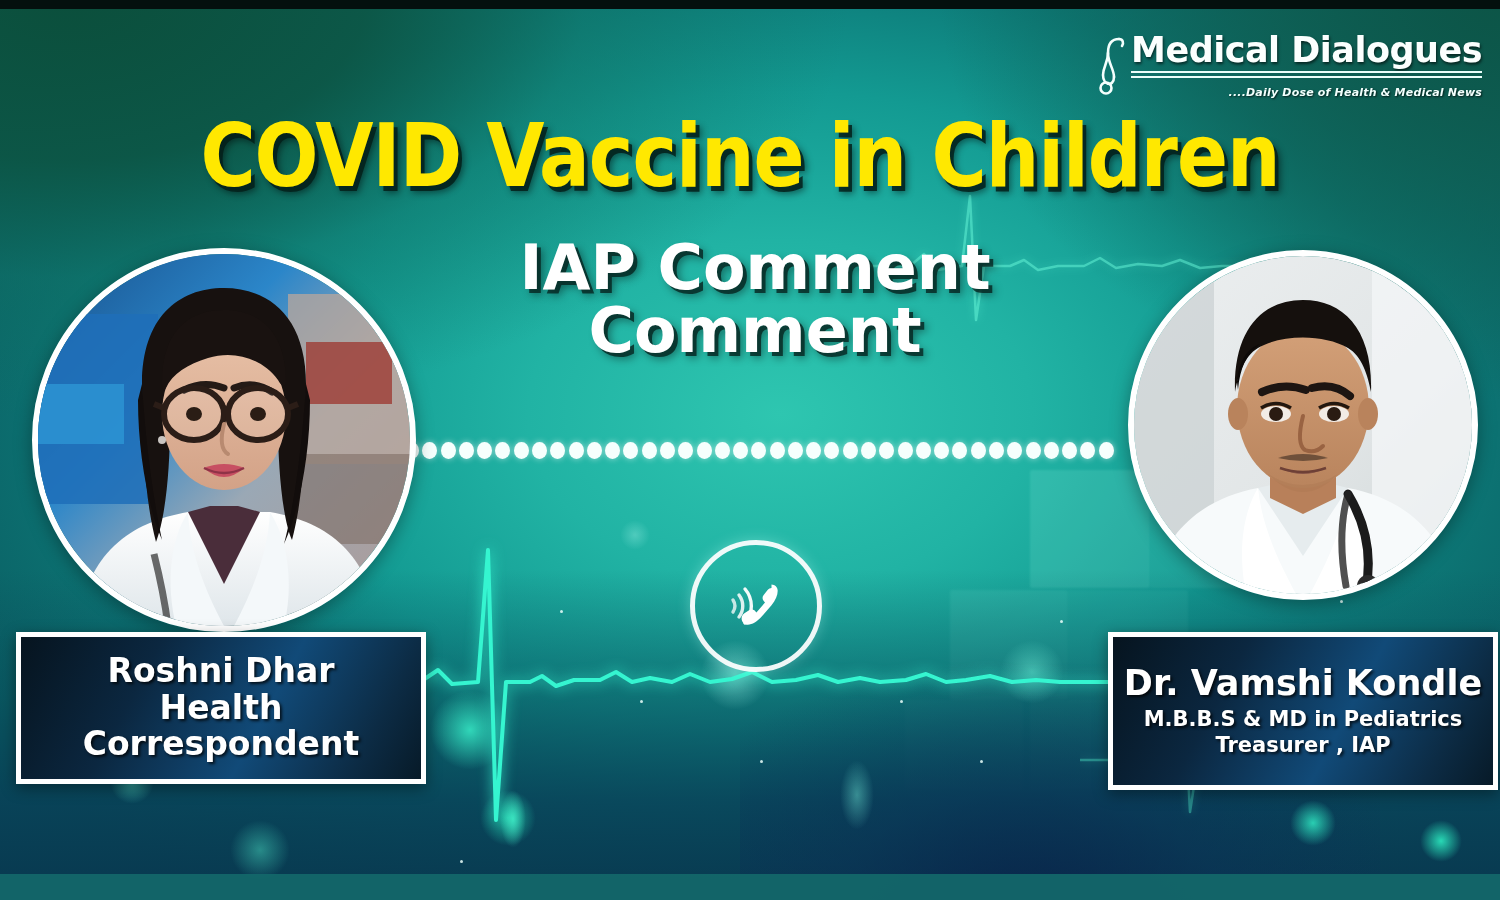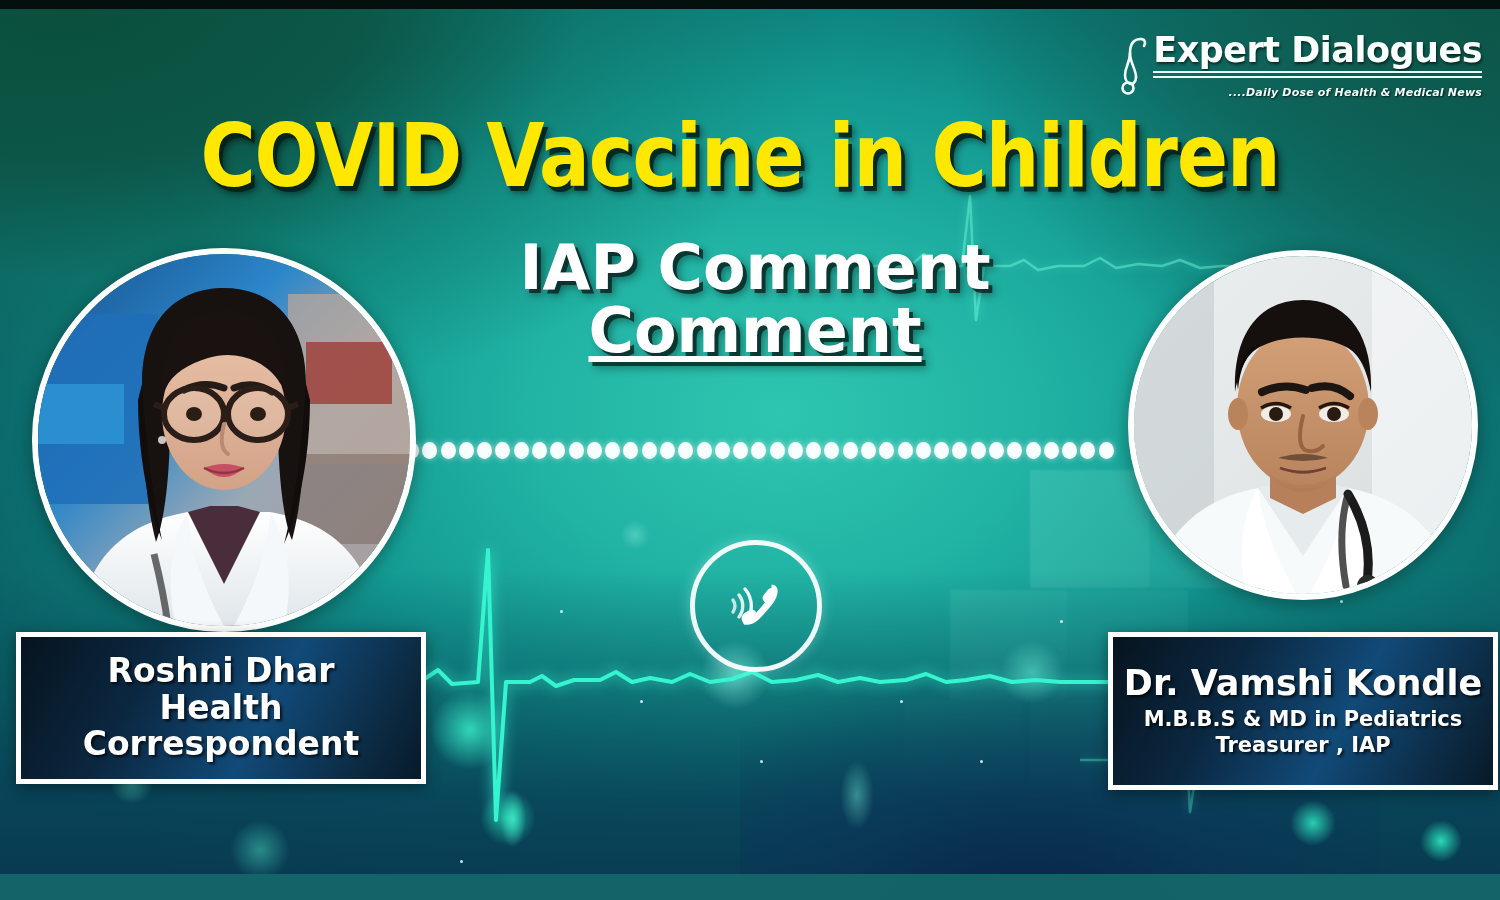--- a/index.html
+++ b/index.html
@@ -132,21 +132,21 @@
     font-size: 62px;
     line-height: 1.02;
     font-weight: 700;
     color: #ffffff;
     font-family: "DejaVu Sans", sans-serif;
     text-shadow:
       4px 4px 0px rgba(5,35,30,0.78),
       6px 6px 9px rgba(0,0,0,0.40);
     z-index: 20;
   }
-  .subtitle .l2 { display: block; text-decoration: underline; }
+  .subtitle .l2 { display: block; }
 
   
   .dotted-divider {
     position: absolute;
     left: 404px; top: 441px;
     width: 710px; height: 18px;
     z-index: 18;
     display: flex;
     justify-content: space-between;
     align-items: center;
@@ -532,19 +532,19 @@
     <svg class="logo-steth" width="34" height="62" viewBox="0 0 34 62">
       <g fill="none" stroke="#f4fffd" stroke-width="2.6" stroke-linecap="round">
         <path d="M24,4 C16,4 13,10 13,18 C13,28 19,34 19,42"></path>
         <path d="M24,4 C28,4 29,8 27,11"></path>
         <path d="M13,18 C13,28 8,32 8,40 C8,46 11,49 15,49"></path>
         <path d="M19,42 C19,48 15,49 15,49"></path>
       </g>
       <circle cx="11" cy="53" r="5.5" fill="none" stroke="#f4fffd" stroke-width="2.6"></circle>
     </svg>
     <div class="logo-textwrap">
-      <div class="logo-word">Expert Dialogues</div>
+      <div class="logo-word">Medical Dialogues</div>
       <div class="logo-rules"></div>
       <div class="logo-tag">....Daily Dose of Health &amp; Medical News</div>
     </div>
   </div>
 
 </div>
 
 </body></html>

